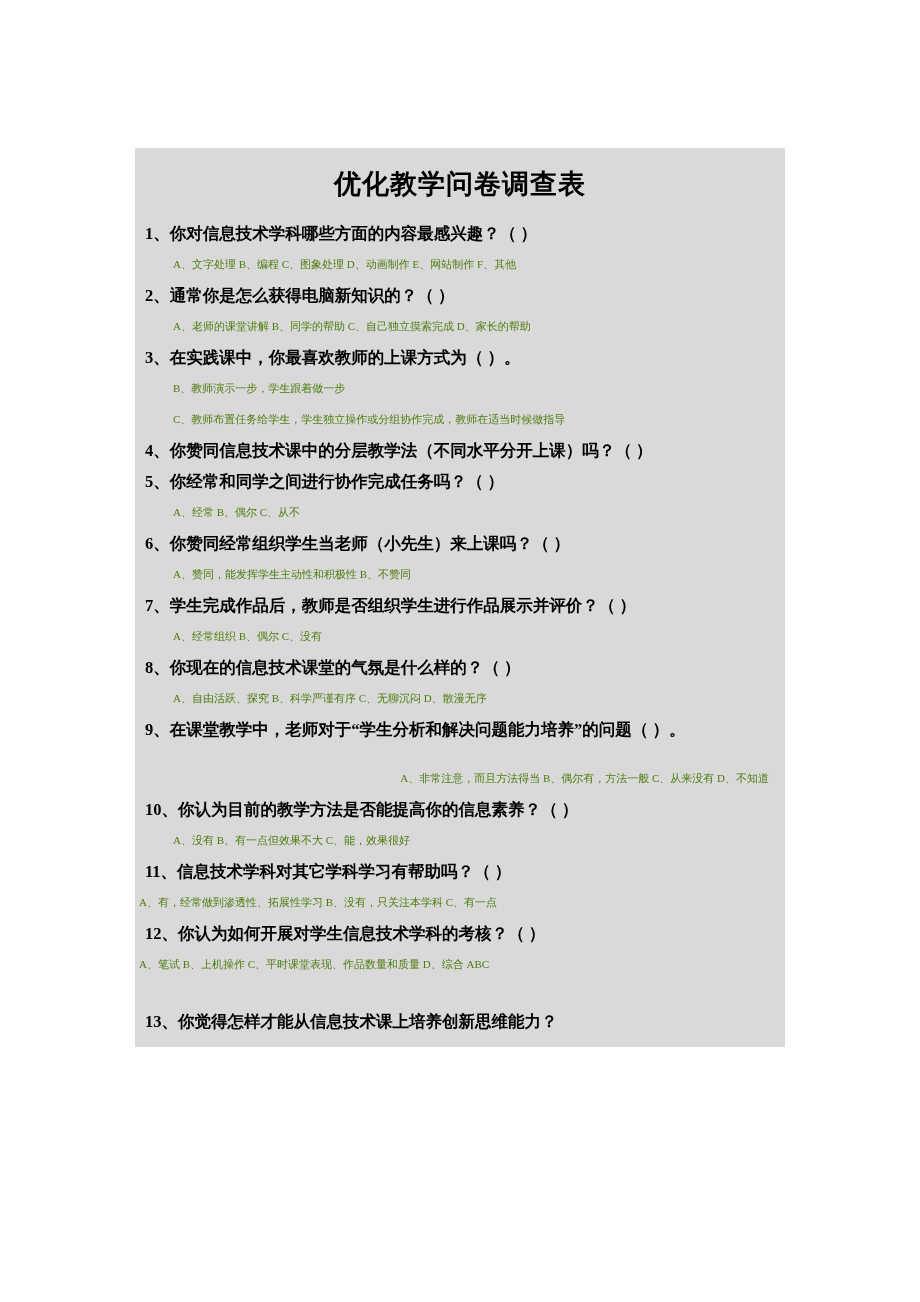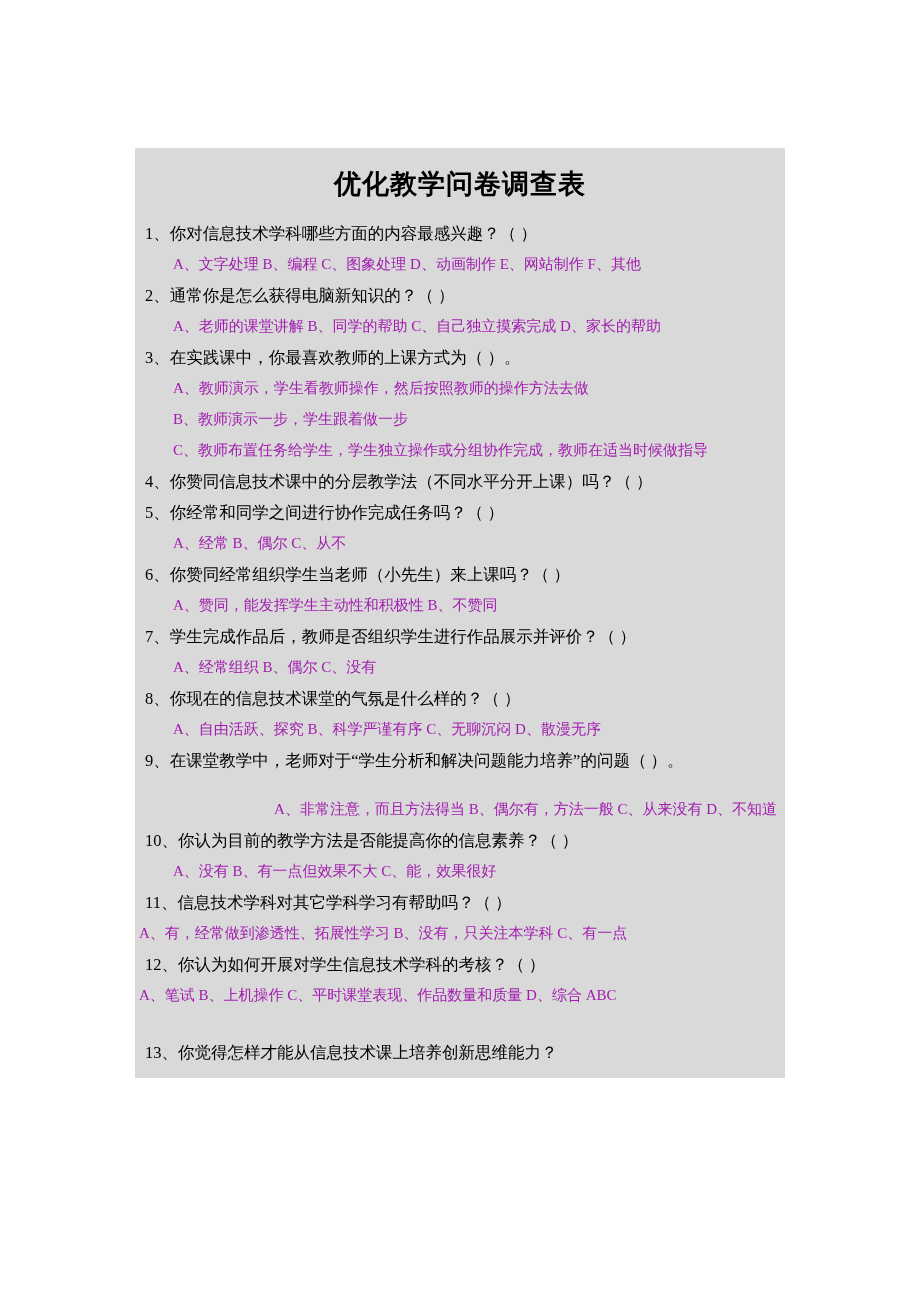--- a/index.html
+++ b/index.html
@@ -38,31 +38,32 @@
     color: #000;
     padding: 18px 0 16px 0;
     letter-spacing: 1px;
   }
   .q {
     font-size: 16.5px;
     line-height: 31px;
     color: #000;
     padding: 0 8px 0 10px;
     white-space: nowrap;
+    font-weight: bold;
   }
   .opt {
-    font-size: 15px;
+    font-size: 11px;
     line-height: 31px;
-    color: #a21caf;
+    color: #4d7c0f;
     padding: 0 8px 0 38px;
     white-space: nowrap;
   }
   .opt.wrap {
     white-space: normal;
-    padding-right: 8px;
+    padding-right: 16px;
     font-family: Liberation Serif, serif;
   }
   .opt.tight {
     padding-left: 22px;
     text-align: right;
   }
   .opt.tighter {
     padding-left: 4px;
   }
   .spacer {
@@ -80,21 +81,20 @@
 
     <div class="doc-title">优化教学问卷调查表</div>
 
     <div class="q">1、你对信息技术学科哪些方面的内容最感兴趣？（ ）</div>
     <div class="opt">A、文字处理 B、编程 C、图象处理 D、动画制作 E、网站制作 F、其他</div>
 
     <div class="q">2、通常你是怎么获得电脑新知识的？（ ）</div>
     <div class="opt">A、老师的课堂讲解 B、同学的帮助 C、自己独立摸索完成 D、家长的帮助</div>
 
     <div class="q">3、在实践课中，你最喜欢教师的上课方式为（ ）。</div>
-    <div class="opt">A、教师演示，学生看教师操作，然后按照教师的操作方法去做</div>
     <div class="opt">B、教师演示一步，学生跟着做一步</div>
     <div class="opt wrap">C、教师布置任务给学生，学生独立操作或分组协作完成，教师在适当时候做指导</div>
 
     <div class="q">4、你赞同信息技术课中的分层教学法（不同水平分开上课）吗？（ ）</div>
 
     <div class="q">5、你经常和同学之间进行协作完成任务吗？（ ）</div>
     <div class="opt">A、经常 B、偶尔 C、从不</div>
 
     <div class="q">6、你赞同经常组织学生当老师（小先生）来上课吗？（ ）</div>
     <div class="opt">A、赞同，能发挥学生主动性和积极性 B、不赞同</div>

